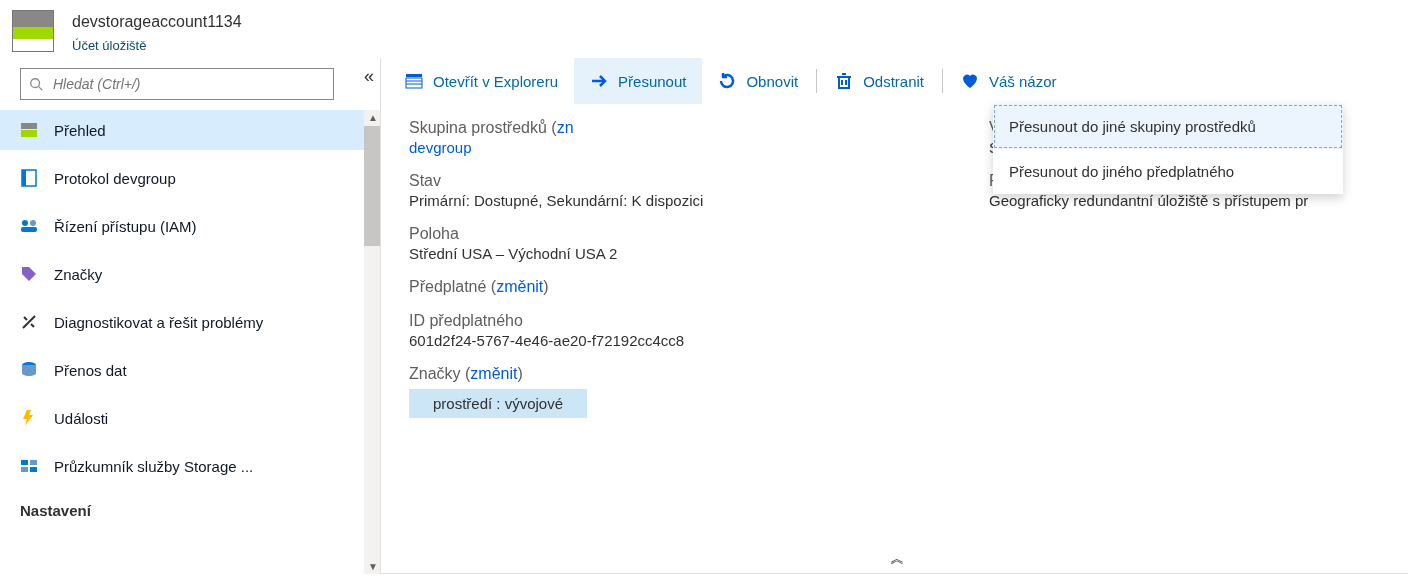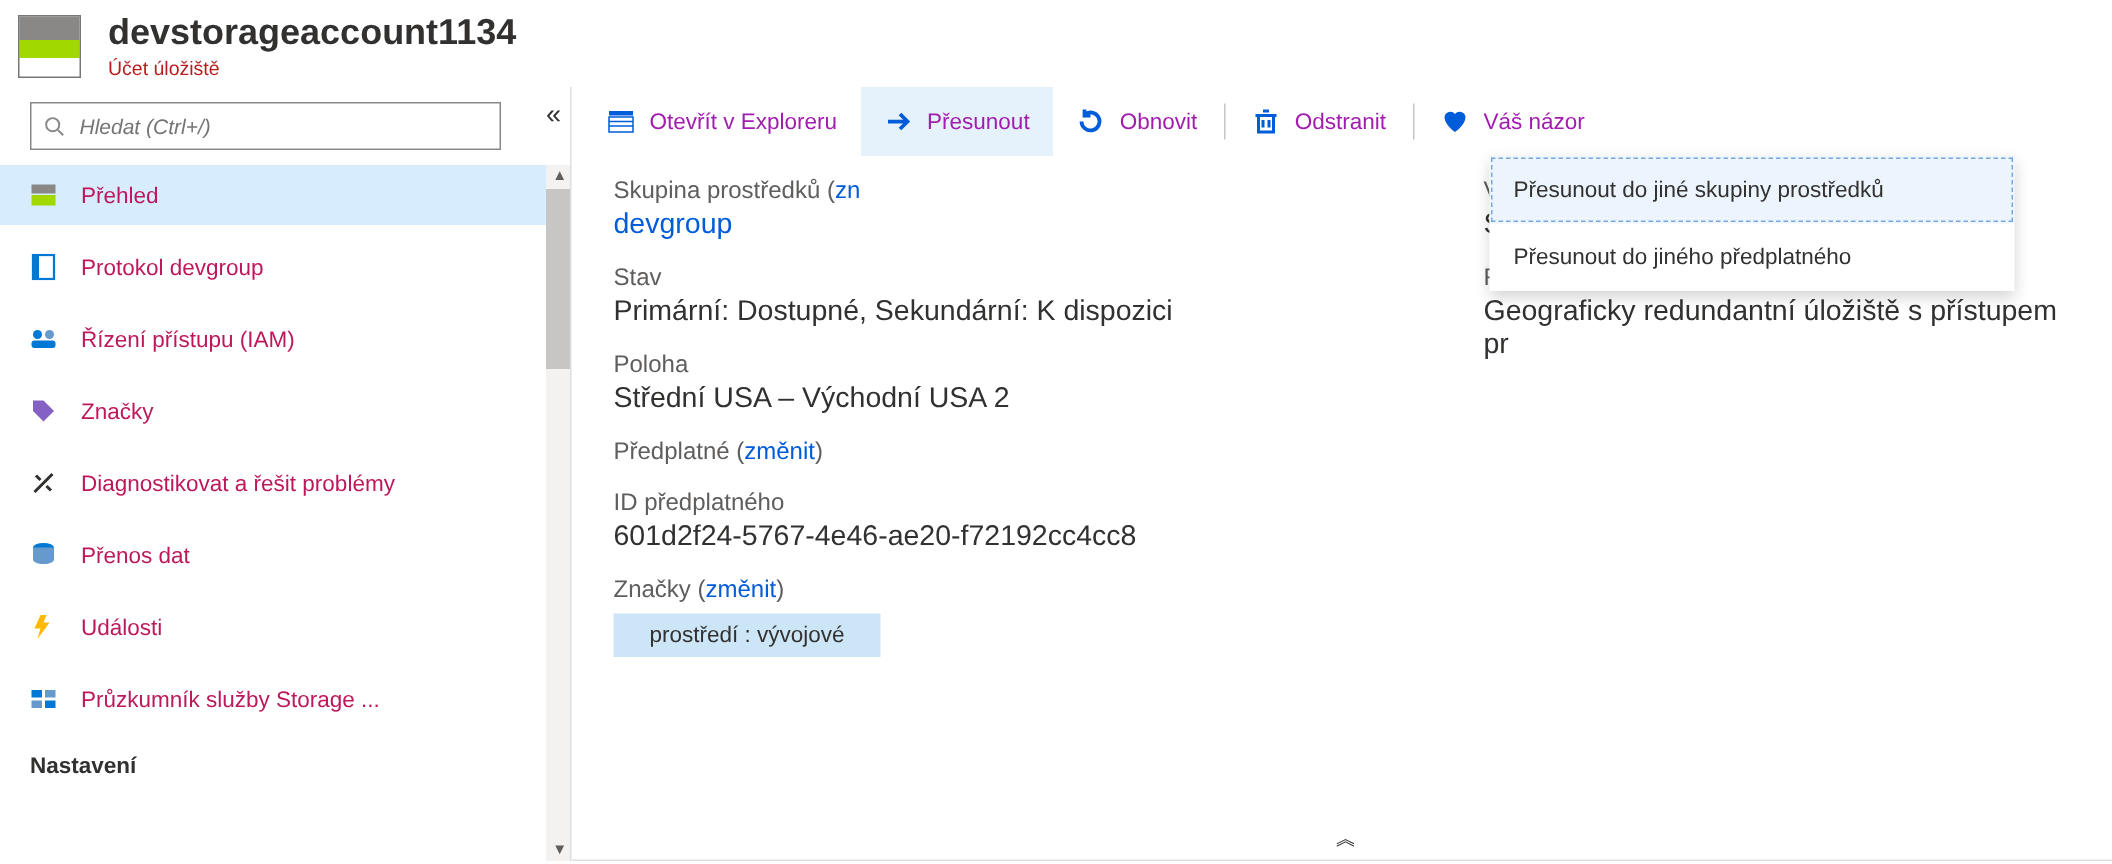--- a/index.html
+++ b/index.html
@@ -1,56 +1,56 @@
 <!DOCTYPE html>
 <html><head>
 <meta charset="utf-8">
 <style>
   html,body{margin:0;padding:0;font-family:"Segoe UI",Arial,sans-serif;font-size:14px;color:#323130;background:#fff;width:1408px;height:576px;overflow:hidden}
   .header{display:flex;align-items:flex-start;padding:8px 12px 4px 12px;border-bottom:1px solid transparent}
   .header-icon{width:42px;height:42px;margin-right:18px;margin-top:2px;position:relative;background:linear-gradient(#8a8886 40%,#a0d800 40%,#a0d800 70%,#fff 70%);border:1px solid #777;box-sizing:border-box}
-  .header-title{font-size:24px;font-weight:700;color:#323130;line-height:28px}
-  .header-sub{font-size:13px;color:#b91c1c;margin-top:2px}
+  .header-title{font-size:16px;font-weight:400;color:#323130;line-height:28px}
+  .header-sub{font-size:13px;color:#0c4a6e;margin-top:2px}
   .body{display:flex;height:calc(576px - 60px)}
   
   .sidebar{width:380px;border-right:1px solid #e1dfdd;position:relative;display:flex;flex-direction:column}
   .collapse-toggle{position:absolute;top:8px;right:6px;font-size:18px;color:#323130;cursor:pointer}
   .search-wrap{padding:10px 20px 6px 20px}
   .search{display:flex;align-items:center;border:1px solid #8a8886;height:30px;padding:0 8px;width:296px}
   .search svg{width:14px;height:14px;color:#8a8886;margin-right:8px;flex:none}
   .search input{border:none;outline:none;flex:1;font-style:italic;color:#8b5cf6;font-size:14px;background:transparent}
   .nav{flex:1;overflow:hidden;margin-top:4px;position:relative}
   .nav-scroll{overflow-y:auto;height:100%;padding-right:16px}
   .nav-item{display:flex;align-items:center;height:40px;padding-left:20px;cursor:pointer;margin-bottom:8px}
   .nav-item.selected{background:#d7edfd}
   .nav-item .ico{width:18px;height:18px;margin-right:16px;flex:none;display:flex;align-items:center;justify-content:center}
-  .nav-item span.label{font-size:15px;color:#be185d}
+  .nav-item span.label{font-size:15px;color:#0f172a}
   .nav-header{font-weight:600;font-size:15px;padding:8px 20px}
   .nav::-webkit-scrollbar{width:16px}
   .nav-scrollbar{position:absolute;top:0;right:0;width:16px;height:100%;background:#f3f2f1}
   .nav-thumb{position:absolute;top:0;right:0;width:16px;height:120px;background:#c8c6c4}
   .nav-arrow{position:absolute;right:2px;color:#605e5c;font-size:10px}
   
   .main{flex:1;display:flex;flex-direction:column;overflow:hidden}
   .toolbar{display:flex;align-items:center;height:46px;border-bottom:1px solid transparent;padding-left:8px;position:relative}
-  .tbtn{display:flex;align-items:center;height:46px;padding:0 16px;cursor:pointer;font-size:15px;color:#a21caf}
+  .tbtn{display:flex;align-items:center;height:46px;padding:0 16px;cursor:pointer;font-size:15px;color:#0369a1}
   .tbtn.active{background:#e5f1fb}
   .tbtn svg,.tbtn .gl{width:18px;height:18px;margin-right:10px;color:#015cda;flex:none}
   .tsep{width:1px;height:24px;background:#c8c6c4;margin:0 2px}
   
   .dropdown{position:absolute;top:46px;left:612px;width:350px;background:#fff;box-shadow:0 4px 10px rgba(0,0,0,.18);z-index:10}
   .dd-item{padding:14px 16px;font-size:15px;cursor:pointer}
   .dd-item.hl{background:#ecf4fd;outline:1px dashed #7aa7e0;outline-offset:-2px}
   
   .content{flex:1;padding:14px 28px 0 28px;display:flex;position:relative;overflow:hidden}
   .col{flex:0 0 560px}
   .col.right{flex:1;margin-left:20px}
   .field{margin-bottom:16px}
   .flabel{font-size:16px;color:#605e5c}
-  .fval{font-size:19px;color:#323130;margin-top:2px}
+  .fval{font-size:15px;color:#323130;margin-top:2px}
   .link{color:#015cda;cursor:pointer}
   .tag{display:inline-block;background:#cde6f7;padding:6px 24px;font-size:15px;color:#323130;margin-top:6px}
   .chevron-up{position:absolute;bottom:6px;left:50%;transform:translateX(-50%);font-size:14px;color:#323130;letter-spacing:-6px;cursor:pointer}
   .bottom-line{position:absolute;bottom:0;left:0;right:0;border-top:1px solid #e1dfdd}
 </style>
 </head>
 <body>
 
 <div class="header">
   <div class="header-icon"></div>

